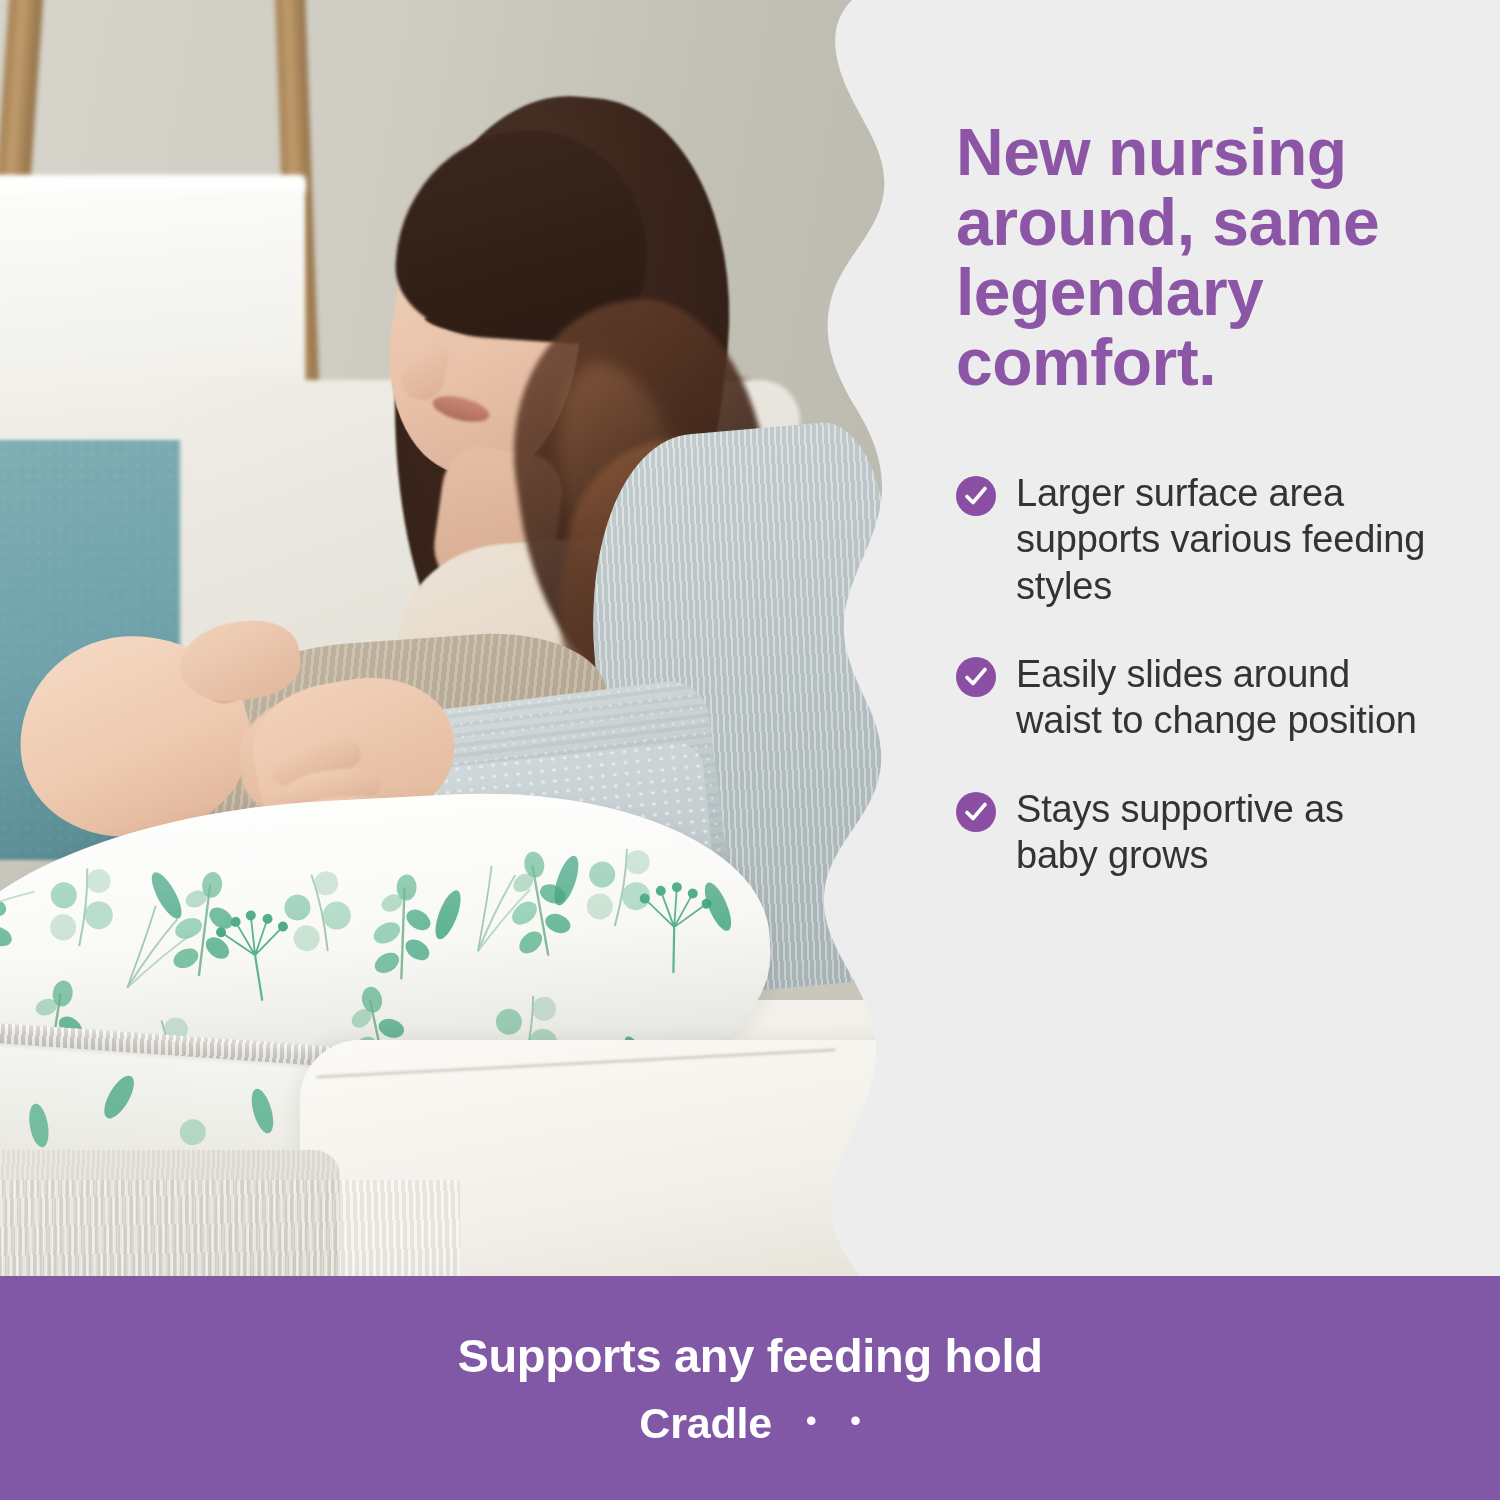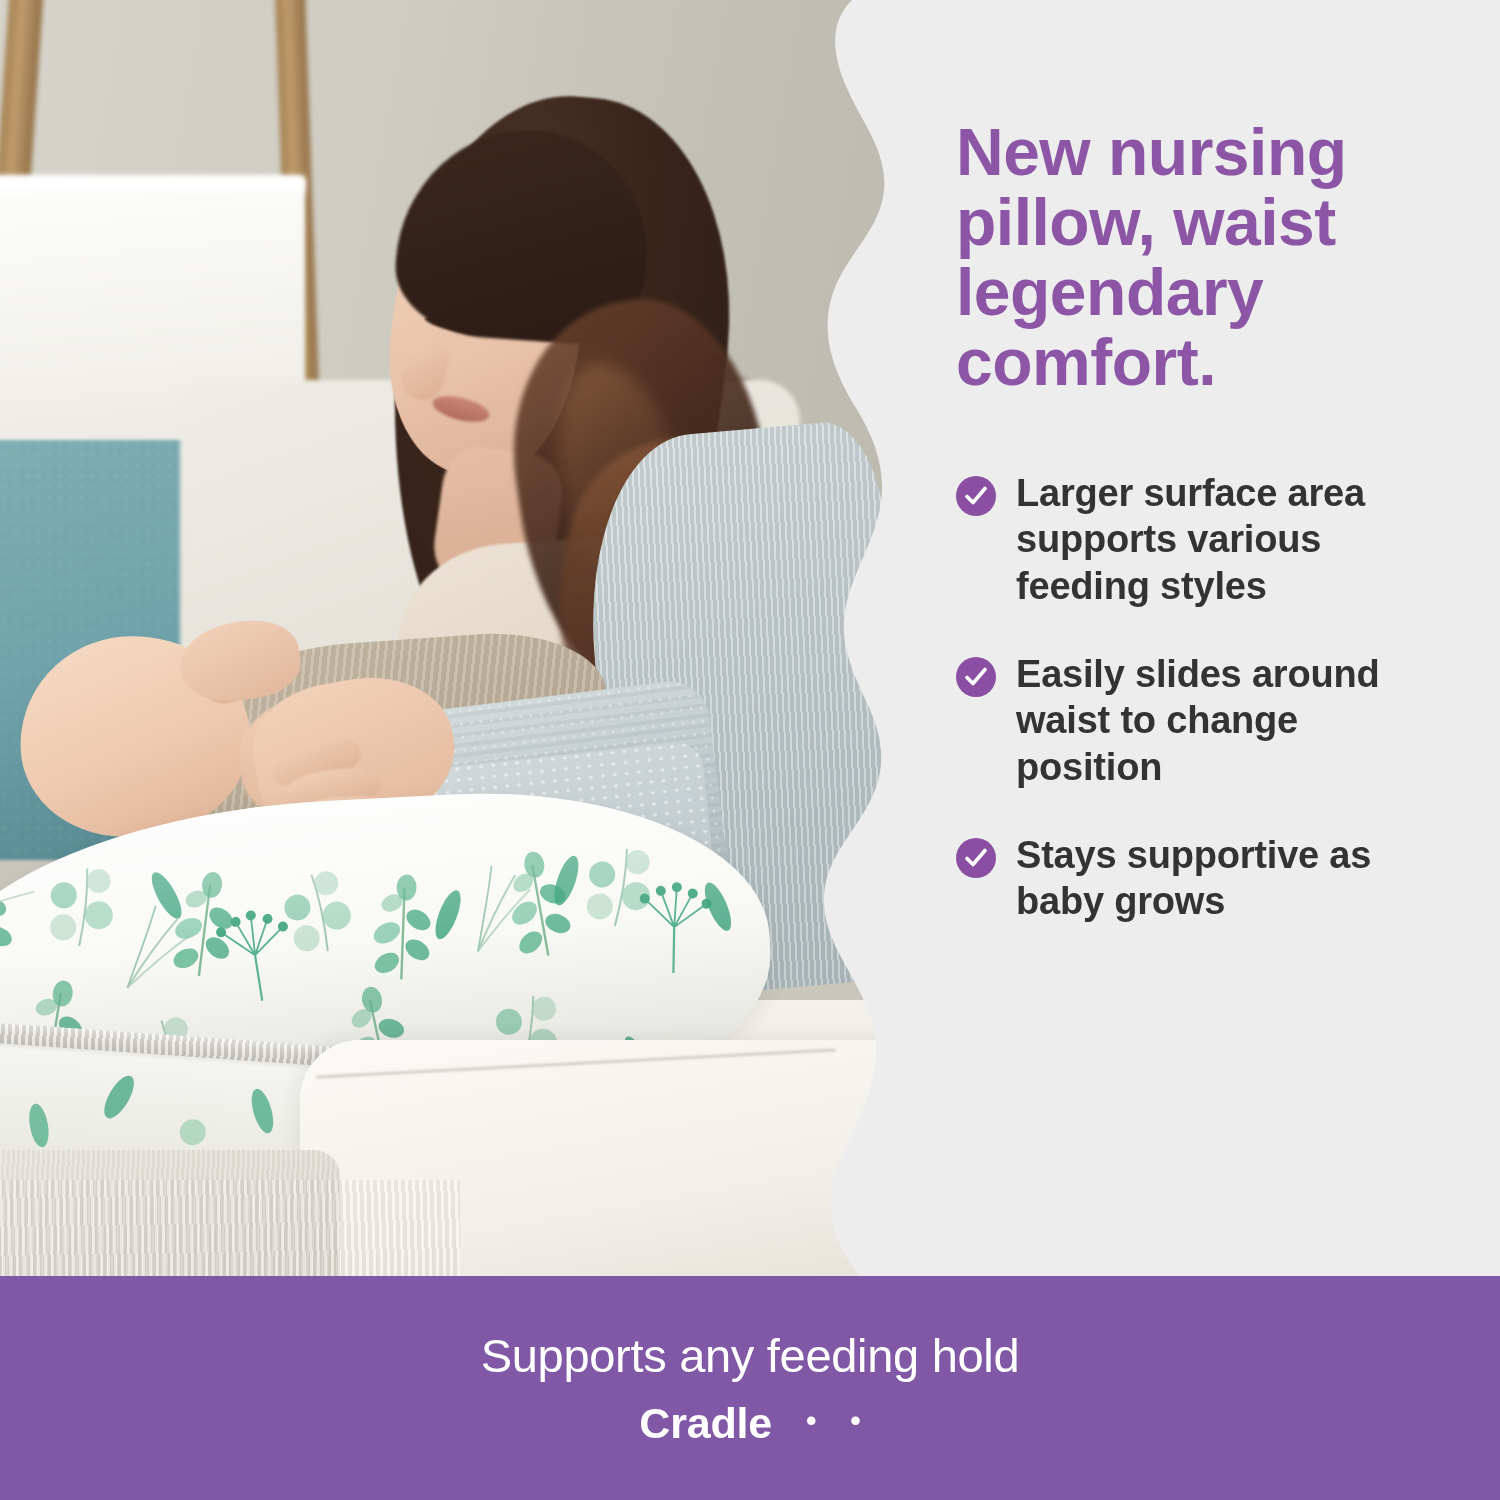--- a/index.html
+++ b/index.html
@@ -425,40 +425,40 @@
     width: 40px; height: 40px;
     border-radius: 50%;
     background: #8A4FA3;
     position: relative;
     margin-top: 6px;
   }
   .check-badge svg { position: absolute; left: 9px; top: 10px; }
   .bullet-text {
     color: #333333;
     font-size: 38px;
-    font-weight: 700;
+    font-weight: 400;
     line-height: 1.22;
     letter-spacing: -0.2px;
   }
 
   
   .banner {
     position: absolute;
     left: 0; top: 1276px;
     width: 1500px; height: 224px;
     background: #8158A6;
     display: flex;
     flex-direction: column;
     align-items: center;
     justify-content: center;
   }
   .banner-title {
     color: #FFFFFF;
     font-size: 47px;
-    font-weight: 400;
+    font-weight: 700;
     letter-spacing: -0.3px;
     margin-bottom: 16px;
   }
   .banner-sub {
     color: #FFFFFF;
     font-size: 43px;
     font-weight: 700;
     letter-spacing: -0.2px;
     display: flex;
     align-items: center;
@@ -619,21 +619,21 @@
       C836,602 862,568 876,524
       C890,480 878,444 856,408
       C834,372 820,336 832,296
       C844,256 880,232 884,190
       C888,148 856,116 842,76
       C830,42 834,18 852,0 Z"></path>
   </svg>
 
   <div class="content">
 
-    <h1 class="headline">New nursing pillow, waist legendary comfort.</h1>
+    <h1 class="headline">New nursing around, same legendary comfort.</h1>
 
     <ul class="bullets">
 
       <li class="bullet">
         <span class="check-badge">
           <svg width="22" height="20" viewBox="0 0 22 20" aria-hidden="true">
             <path d="M2 10.5 L8 16.5 L20 2.5" fill="none" stroke="#FFFFFF" stroke-width="3.6" stroke-linecap="round" stroke-linejoin="round"></path>
           </svg>
         </span>
         <span class="bullet-text">Larger surface area supports various feeding styles</span>

